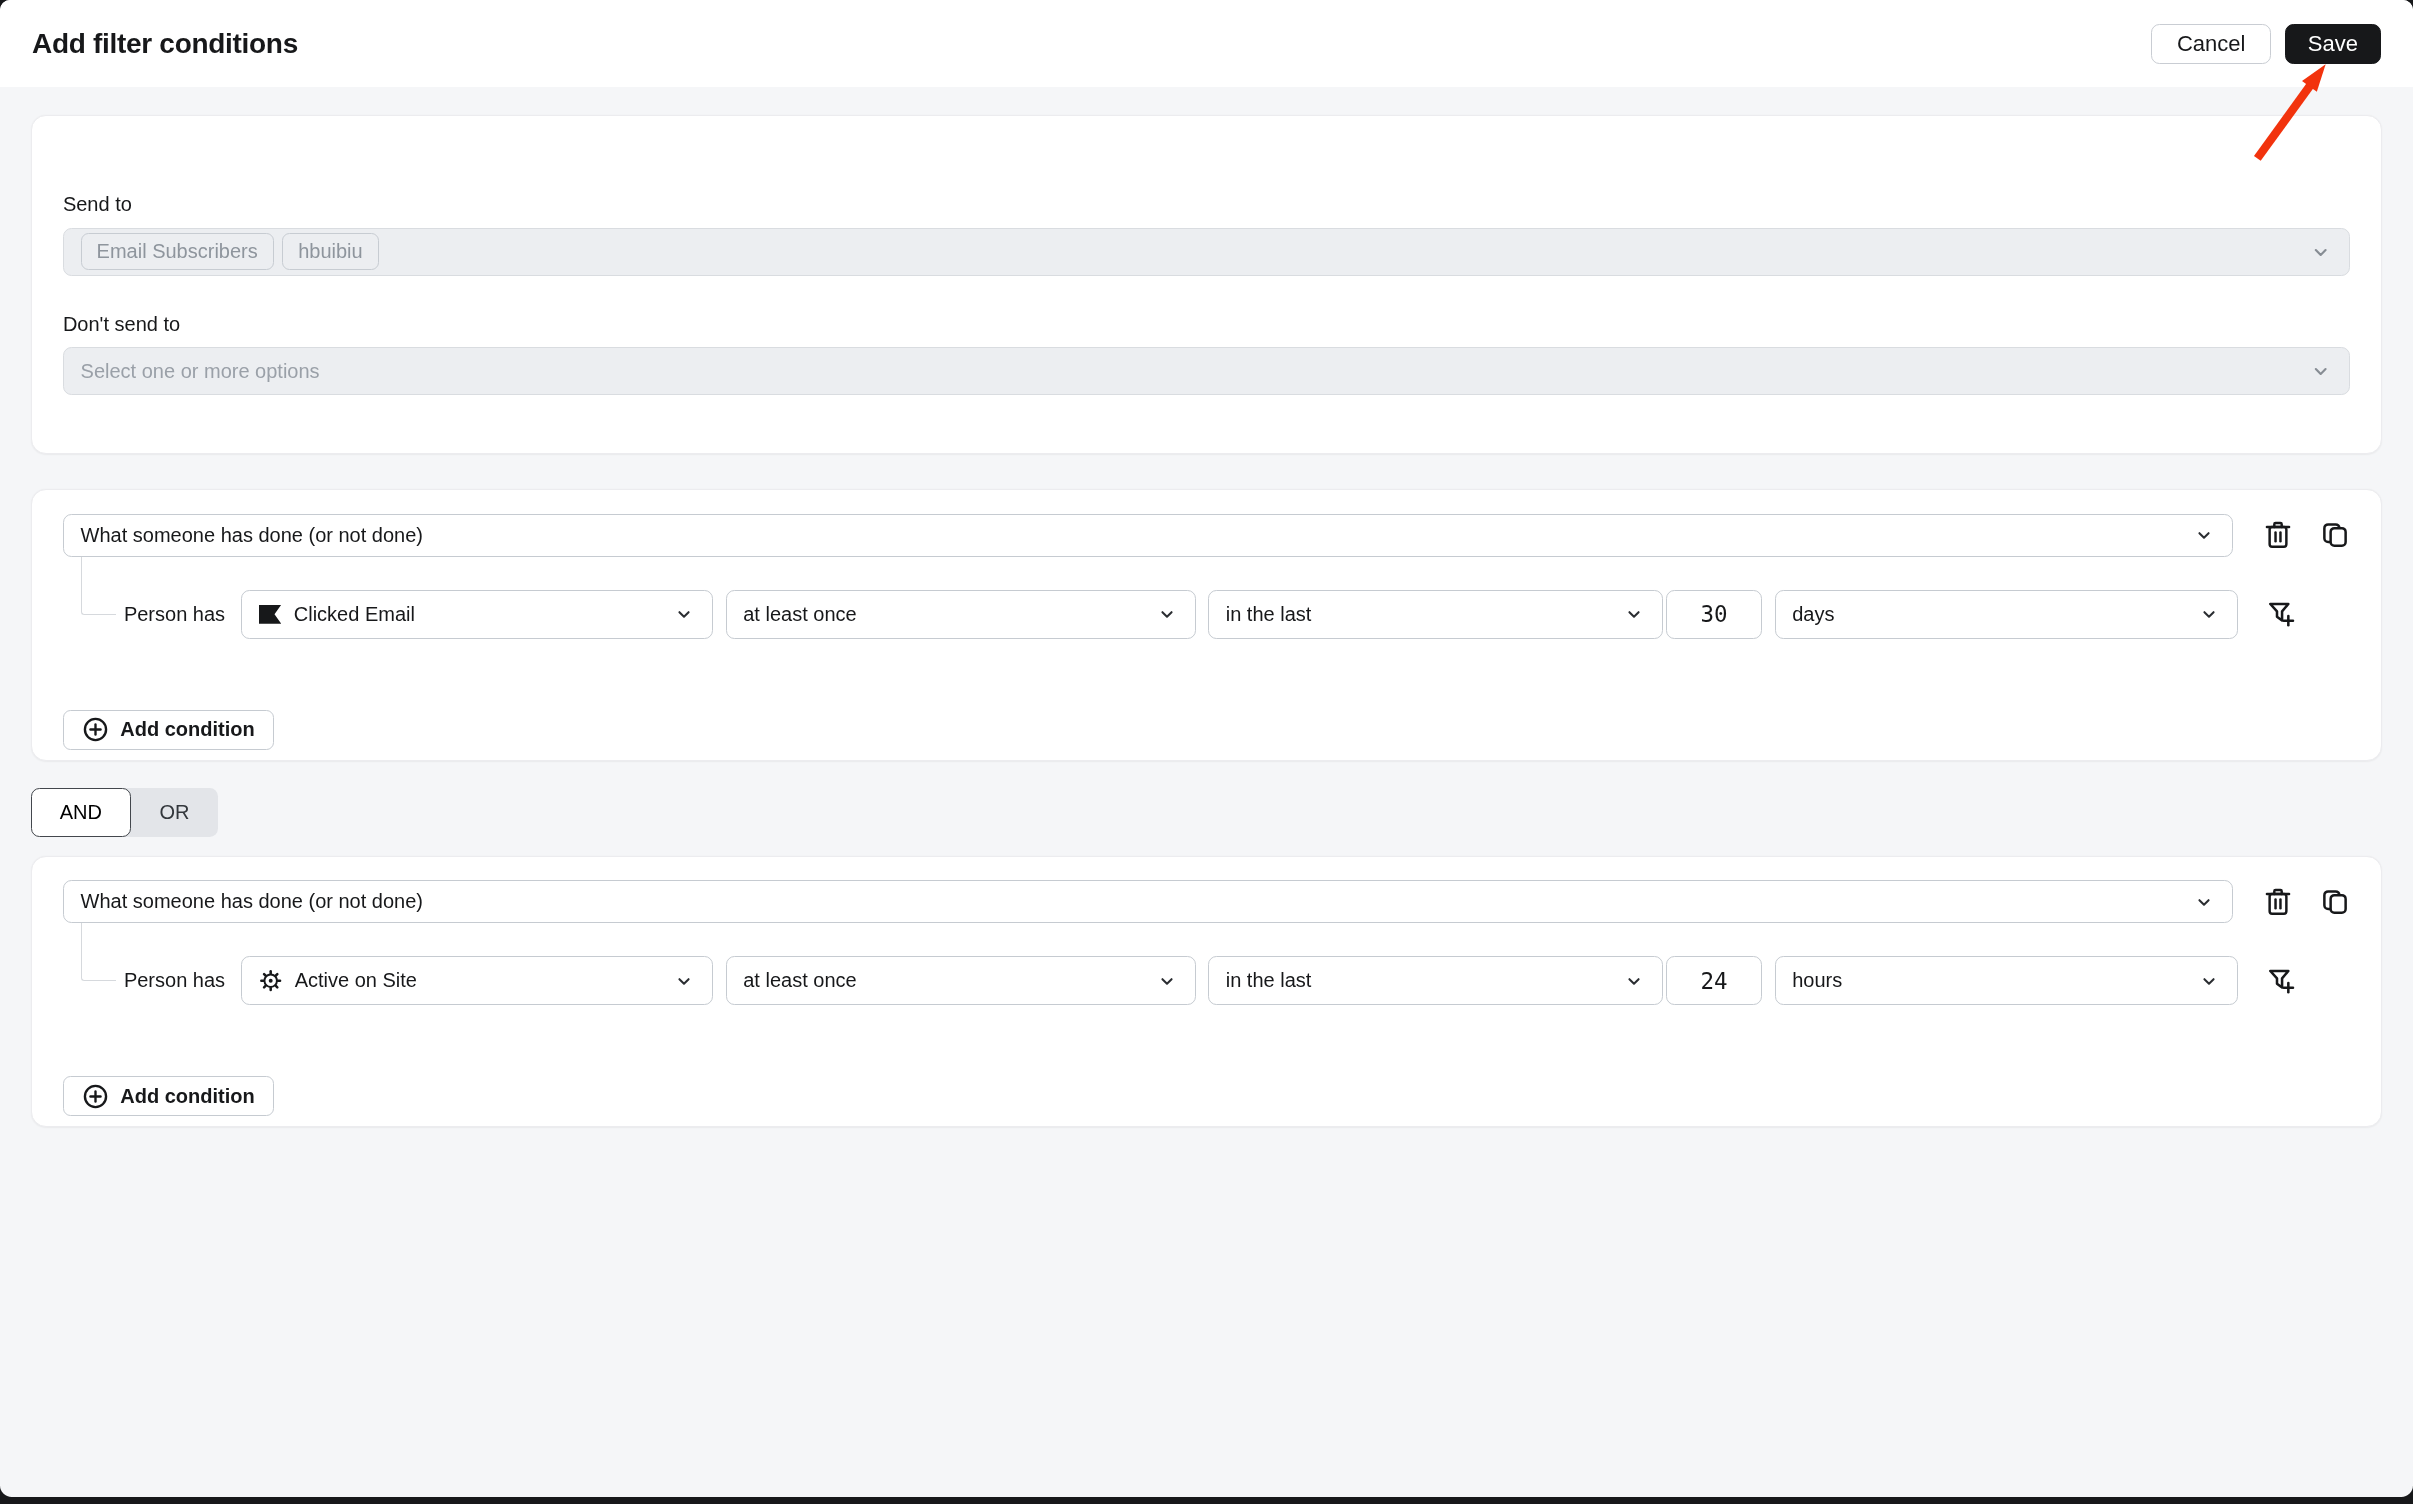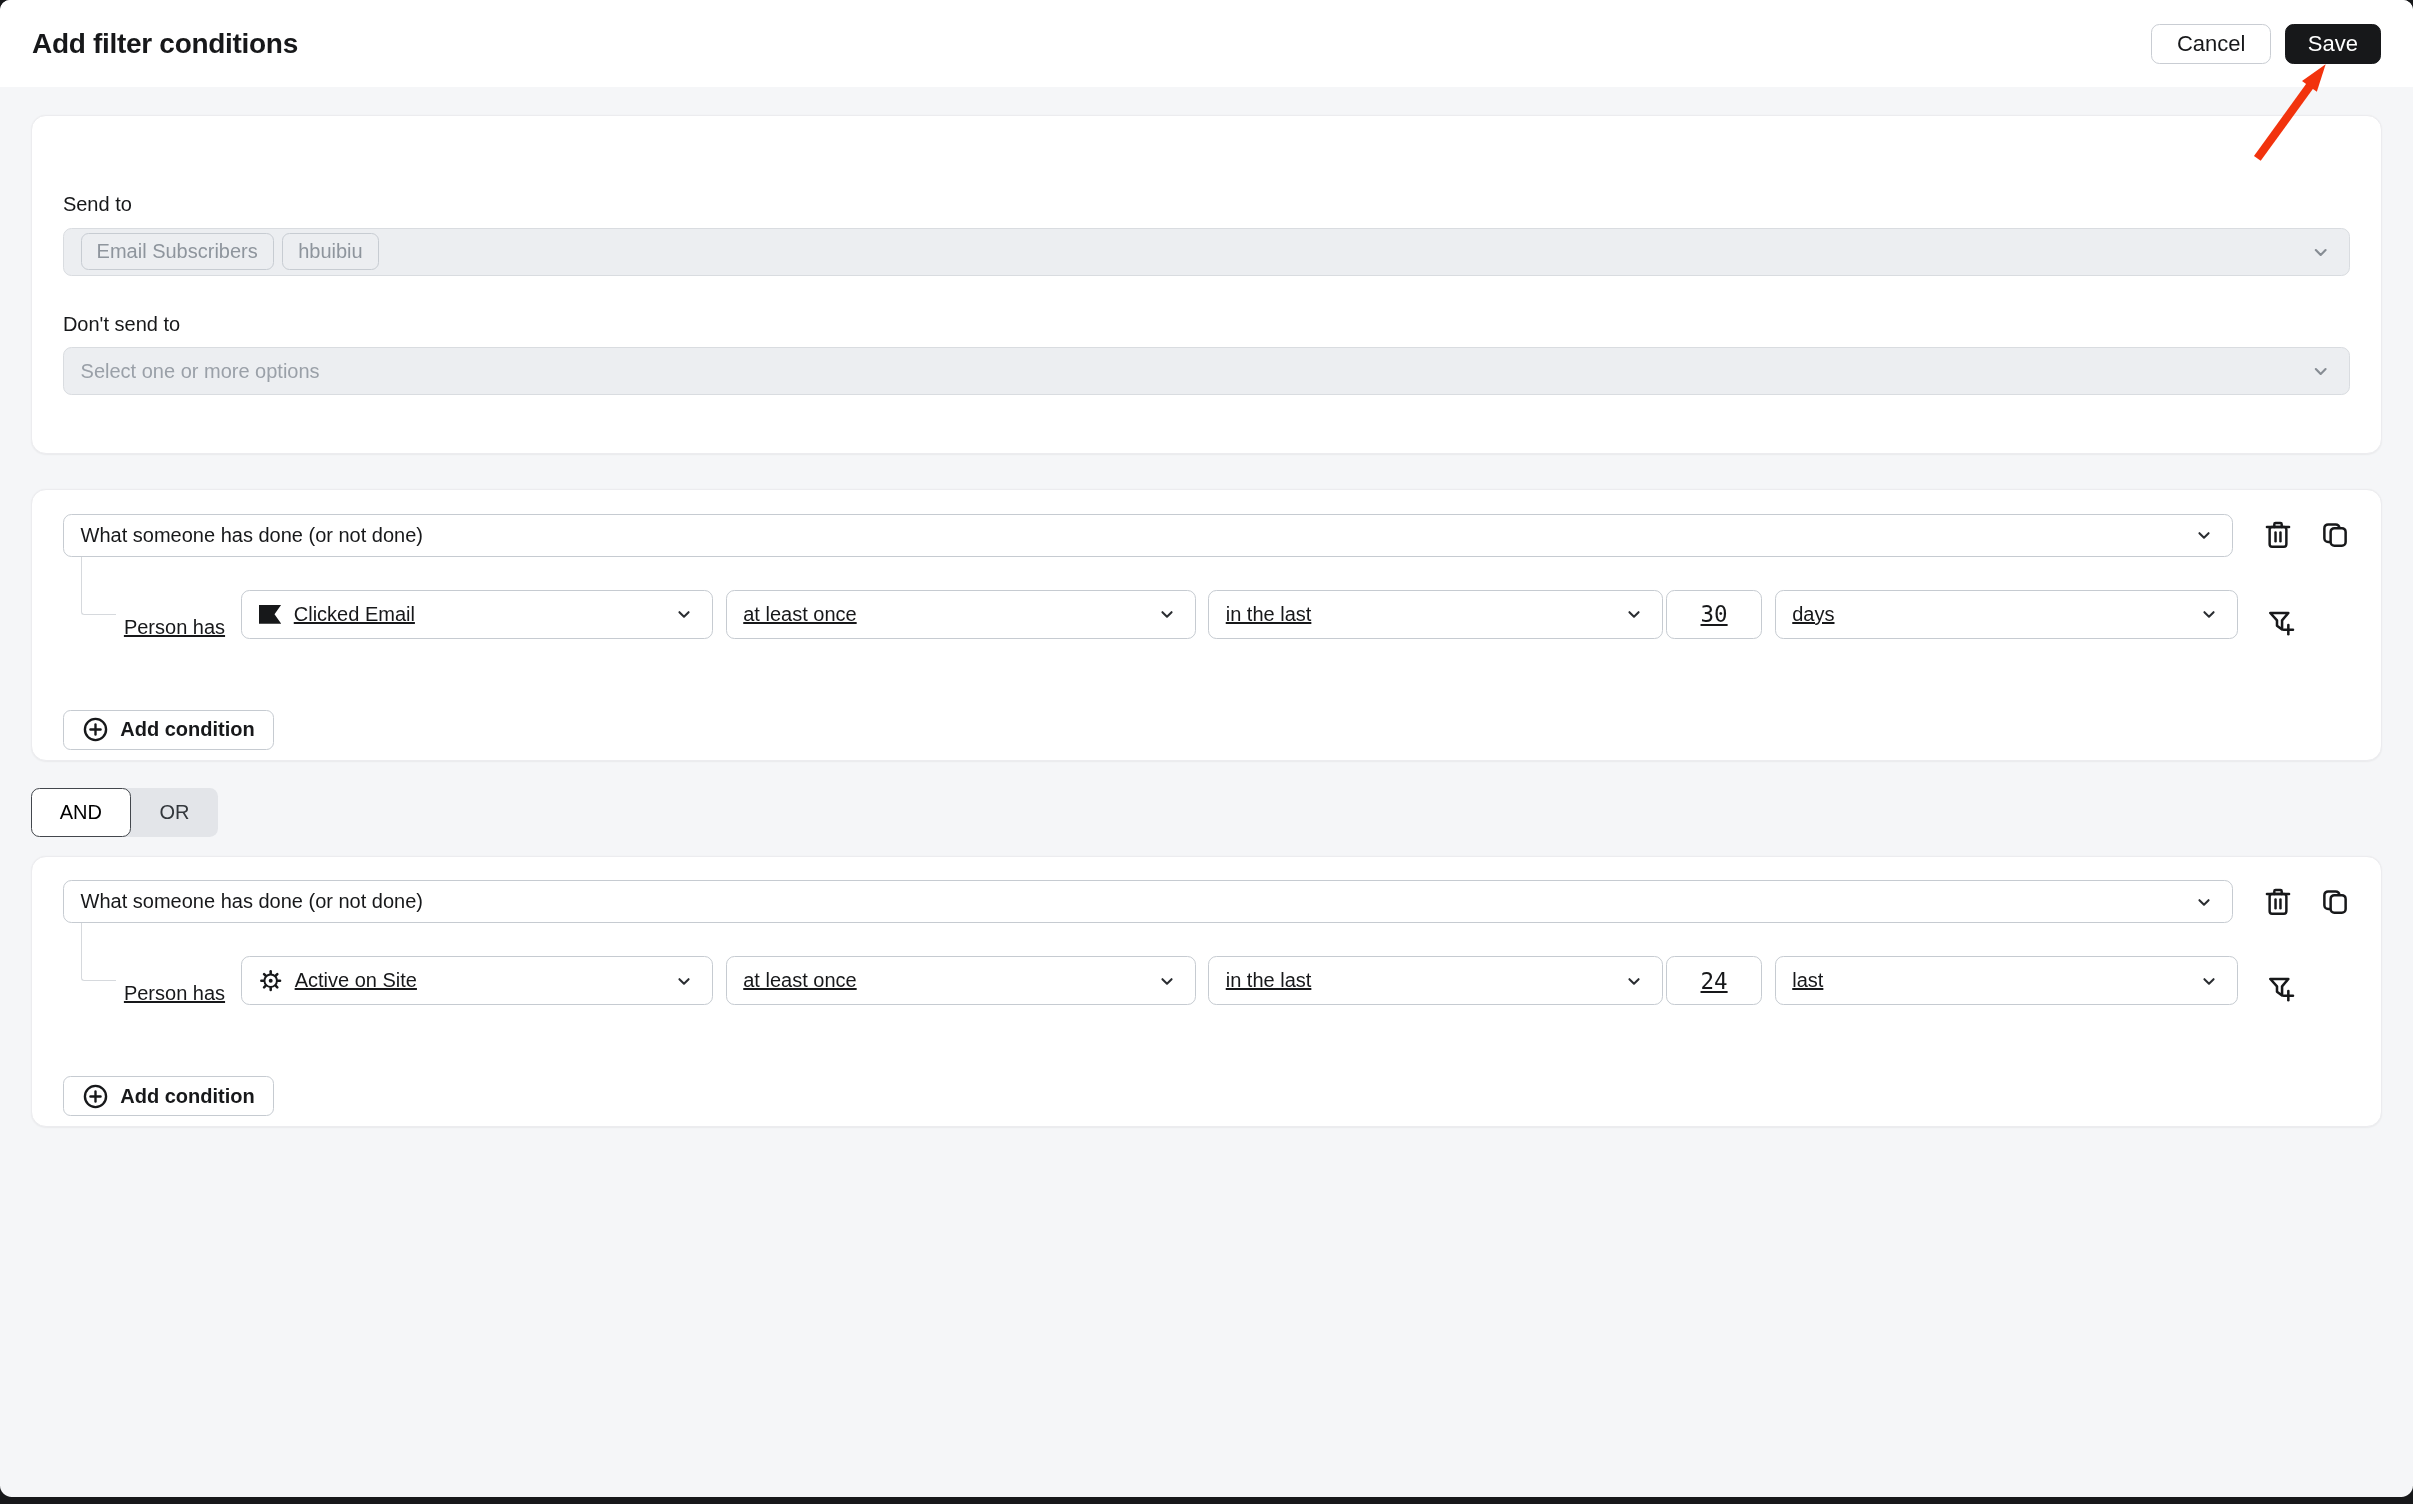--- a/index.html
+++ b/index.html
@@ -77,21 +77,21 @@
   .sel .chev { margin-left:auto; }
   .iconbtn { background:transparent; border:none; cursor:pointer; display:flex; align-items:center; justify-content:center; }
   .trash-btn { margin-left:30px; }
   .copy-btn { margin-left:27px; }
   .person-wrap { position:relative; padding-top:33px; }
   .connector {
     position:absolute; left:18.4px; top:0; width:35px; height:58px;
     border-left:1.7px solid #d6d9dd; border-bottom:1.7px solid #d6d9dd;
     border-bottom-left-radius:3.3px;
   }
-  .person-row { display:flex; align-items:flex-end; padding-left:61px;text-decoration:underline; }
+  .person-row { display:flex; align-items:center; padding-left:61px; }
   .person-label { font-size:20px; margin-right:16px; white-space:nowrap; }
   .sel-h { height:49px; }
   .sel-metric { width:472px; margin-right:12.5px; }
   .sel-freq   { width:470px; margin-right:12.5px; }
   .sel-time   { width:455px; margin-right:3px; }
   .sel-unit   { width:463px; }
   .sel-text { font-size:20px; color:#17181a; white-space:nowrap; }
   .metric-ico { margin-right:12.5px; display:flex; align-items:center; }
   .num-input {
     width:96px; height:49px; border:0.8px solid #c6cbd1; border-radius:8.4px;
@@ -343,21 +343,21 @@
           <div class="sel sel-h sel-time">
             <span class="sel-text">in the last</span>
             <span class="chev">
               <svg width="22" height="22" viewBox="0 0 24 24" fill="none">
                 <polyline points="7,10 12,15 17,10" stroke="#2a2d31" stroke-width="2.2" stroke-linecap="round" stroke-linejoin="round"></polyline>
               </svg>
             </span>
           </div>
           <input class="num-input" value="24" style="">
           <div class="sel sel-h sel-unit">
-            <span class="sel-text">last</span>
+            <span class="sel-text">hours</span>
             <span class="chev">
               <svg width="22" height="22" viewBox="0 0 24 24" fill="none">
                 <polyline points="7,10 12,15 17,10" stroke="#2a2d31" stroke-width="2.2" stroke-linecap="round" stroke-linejoin="round"></polyline>
               </svg>
             </span>
           </div>
           <button class="iconbtn filter-btn">
             <span>
               <svg width="32" height="32" viewBox="0 0 24 24" fill="none" stroke="#17181a" stroke-width="1.9" stroke-linejoin="round" stroke-linecap="round">
                 <path d="M4 4.5 H17.5 L12.8 10 V16.8 L9 14 V10 Z"></path>

